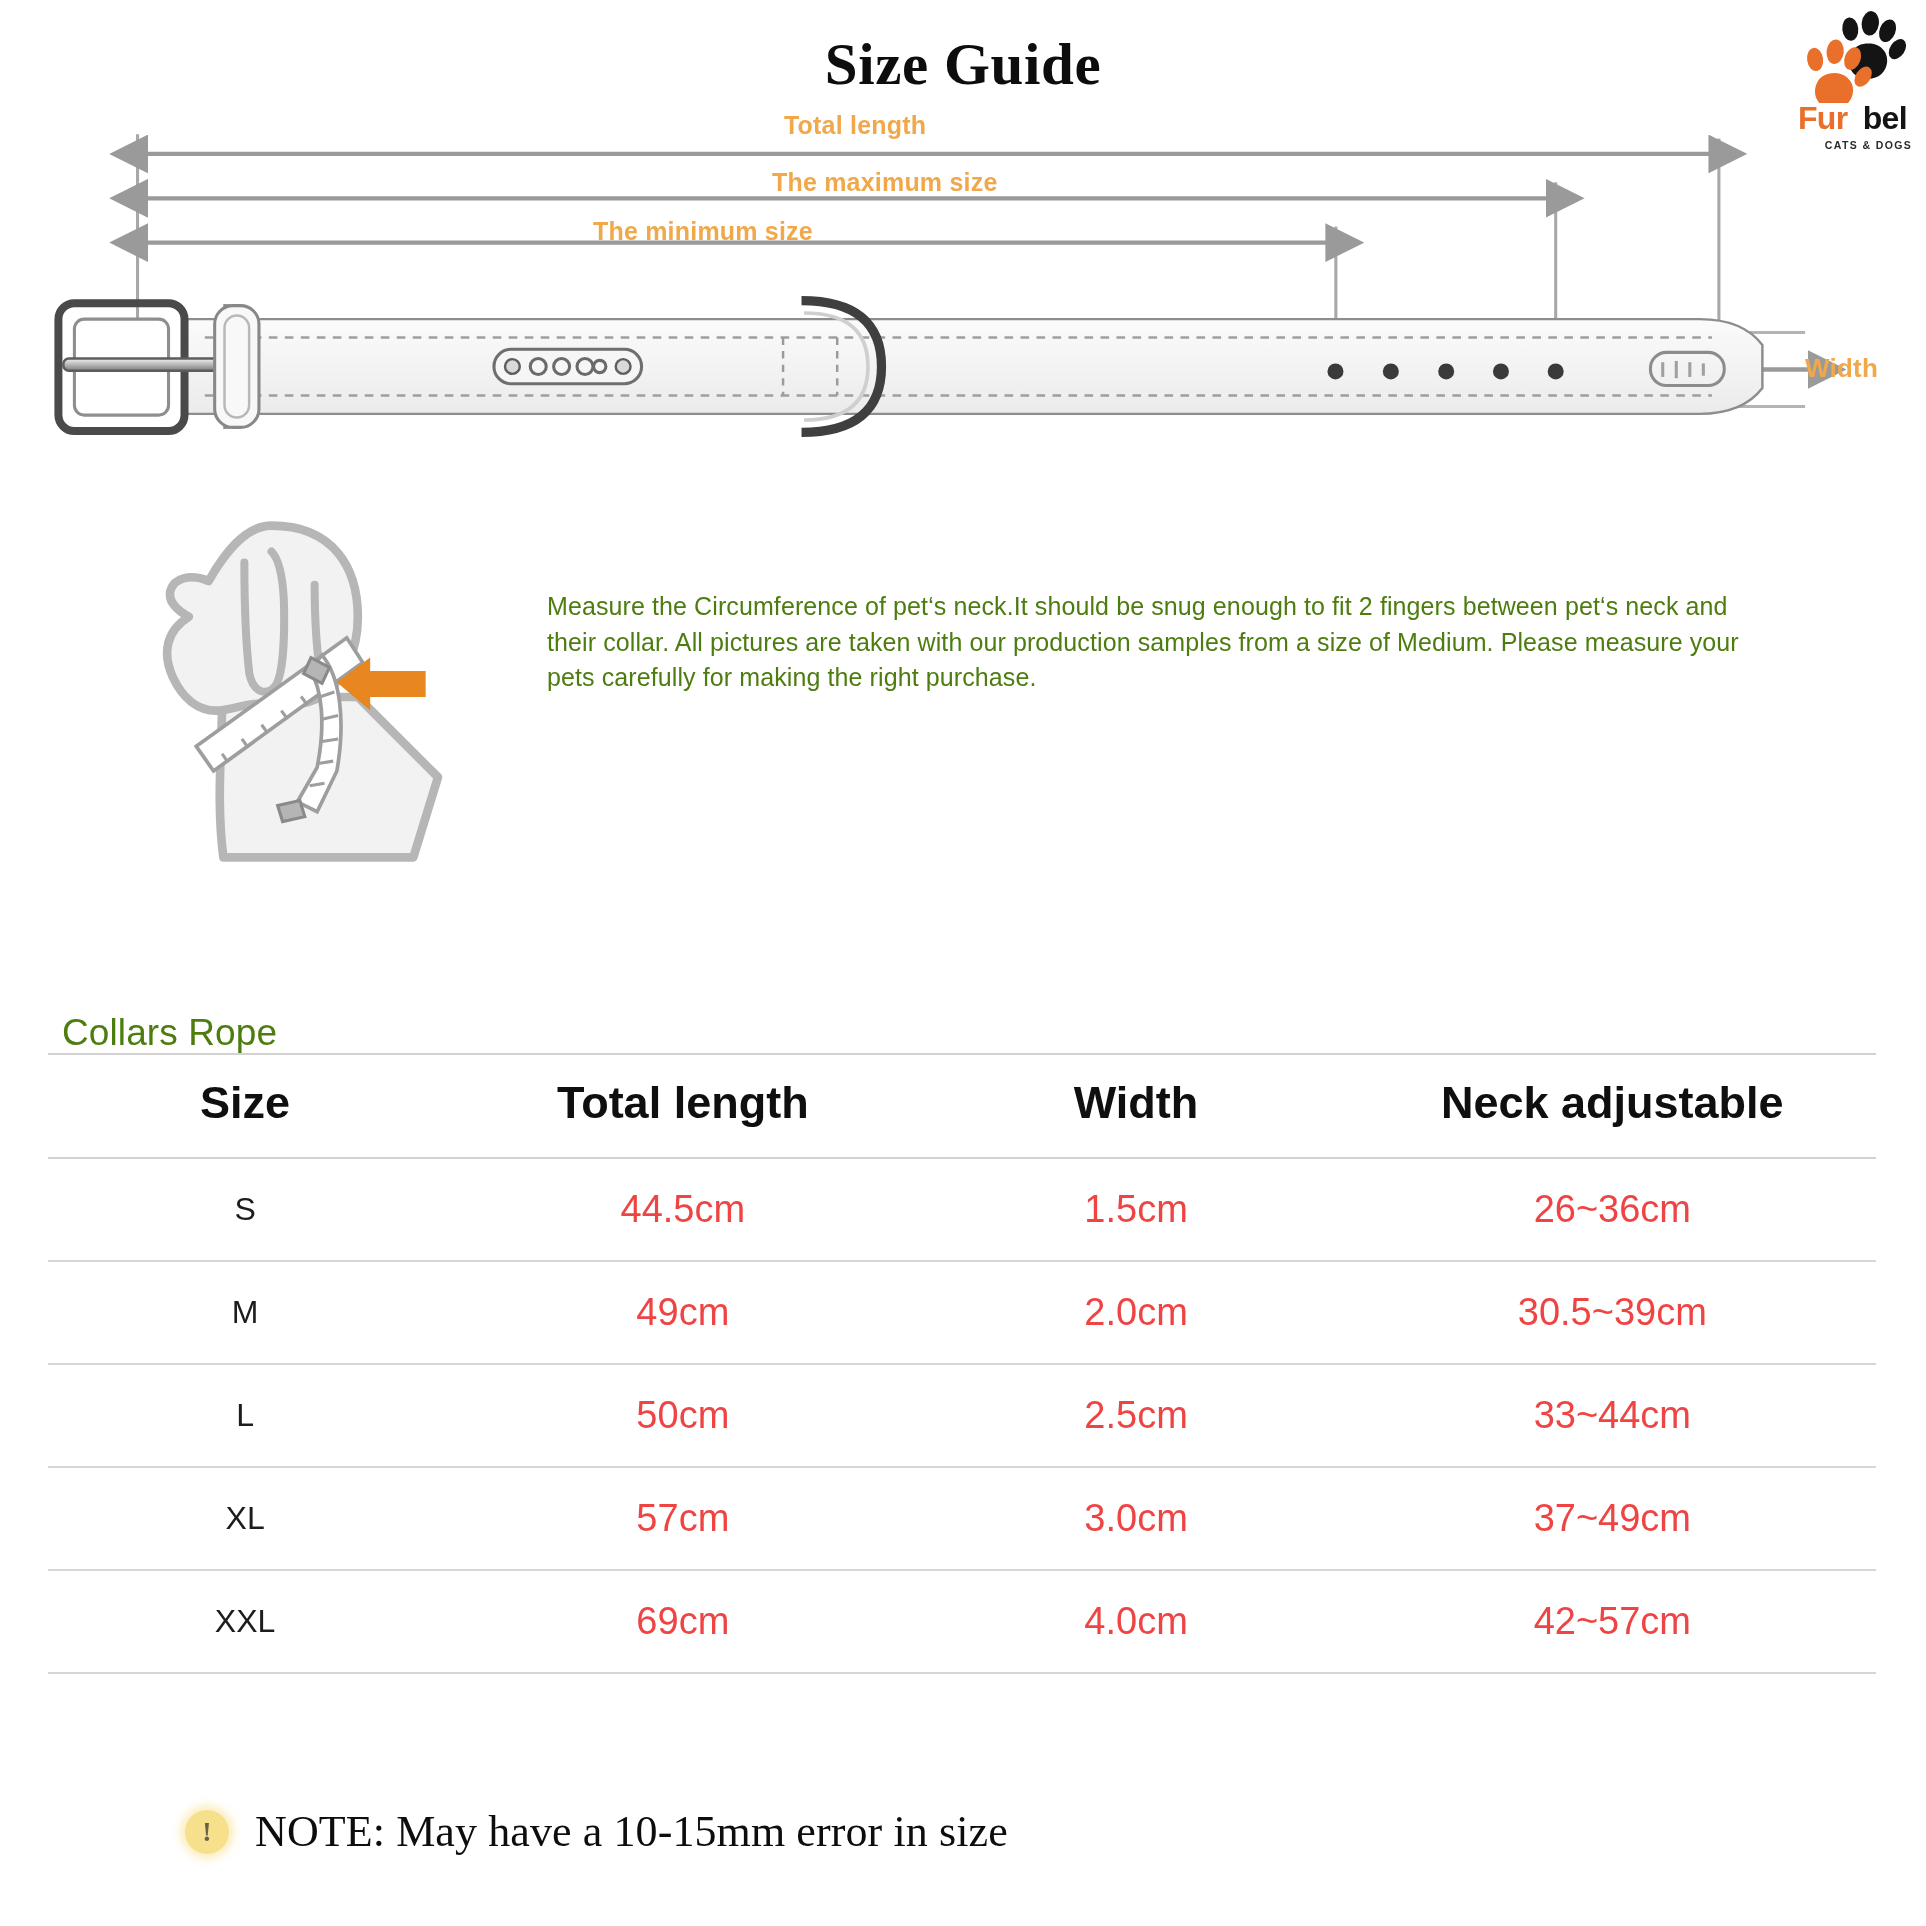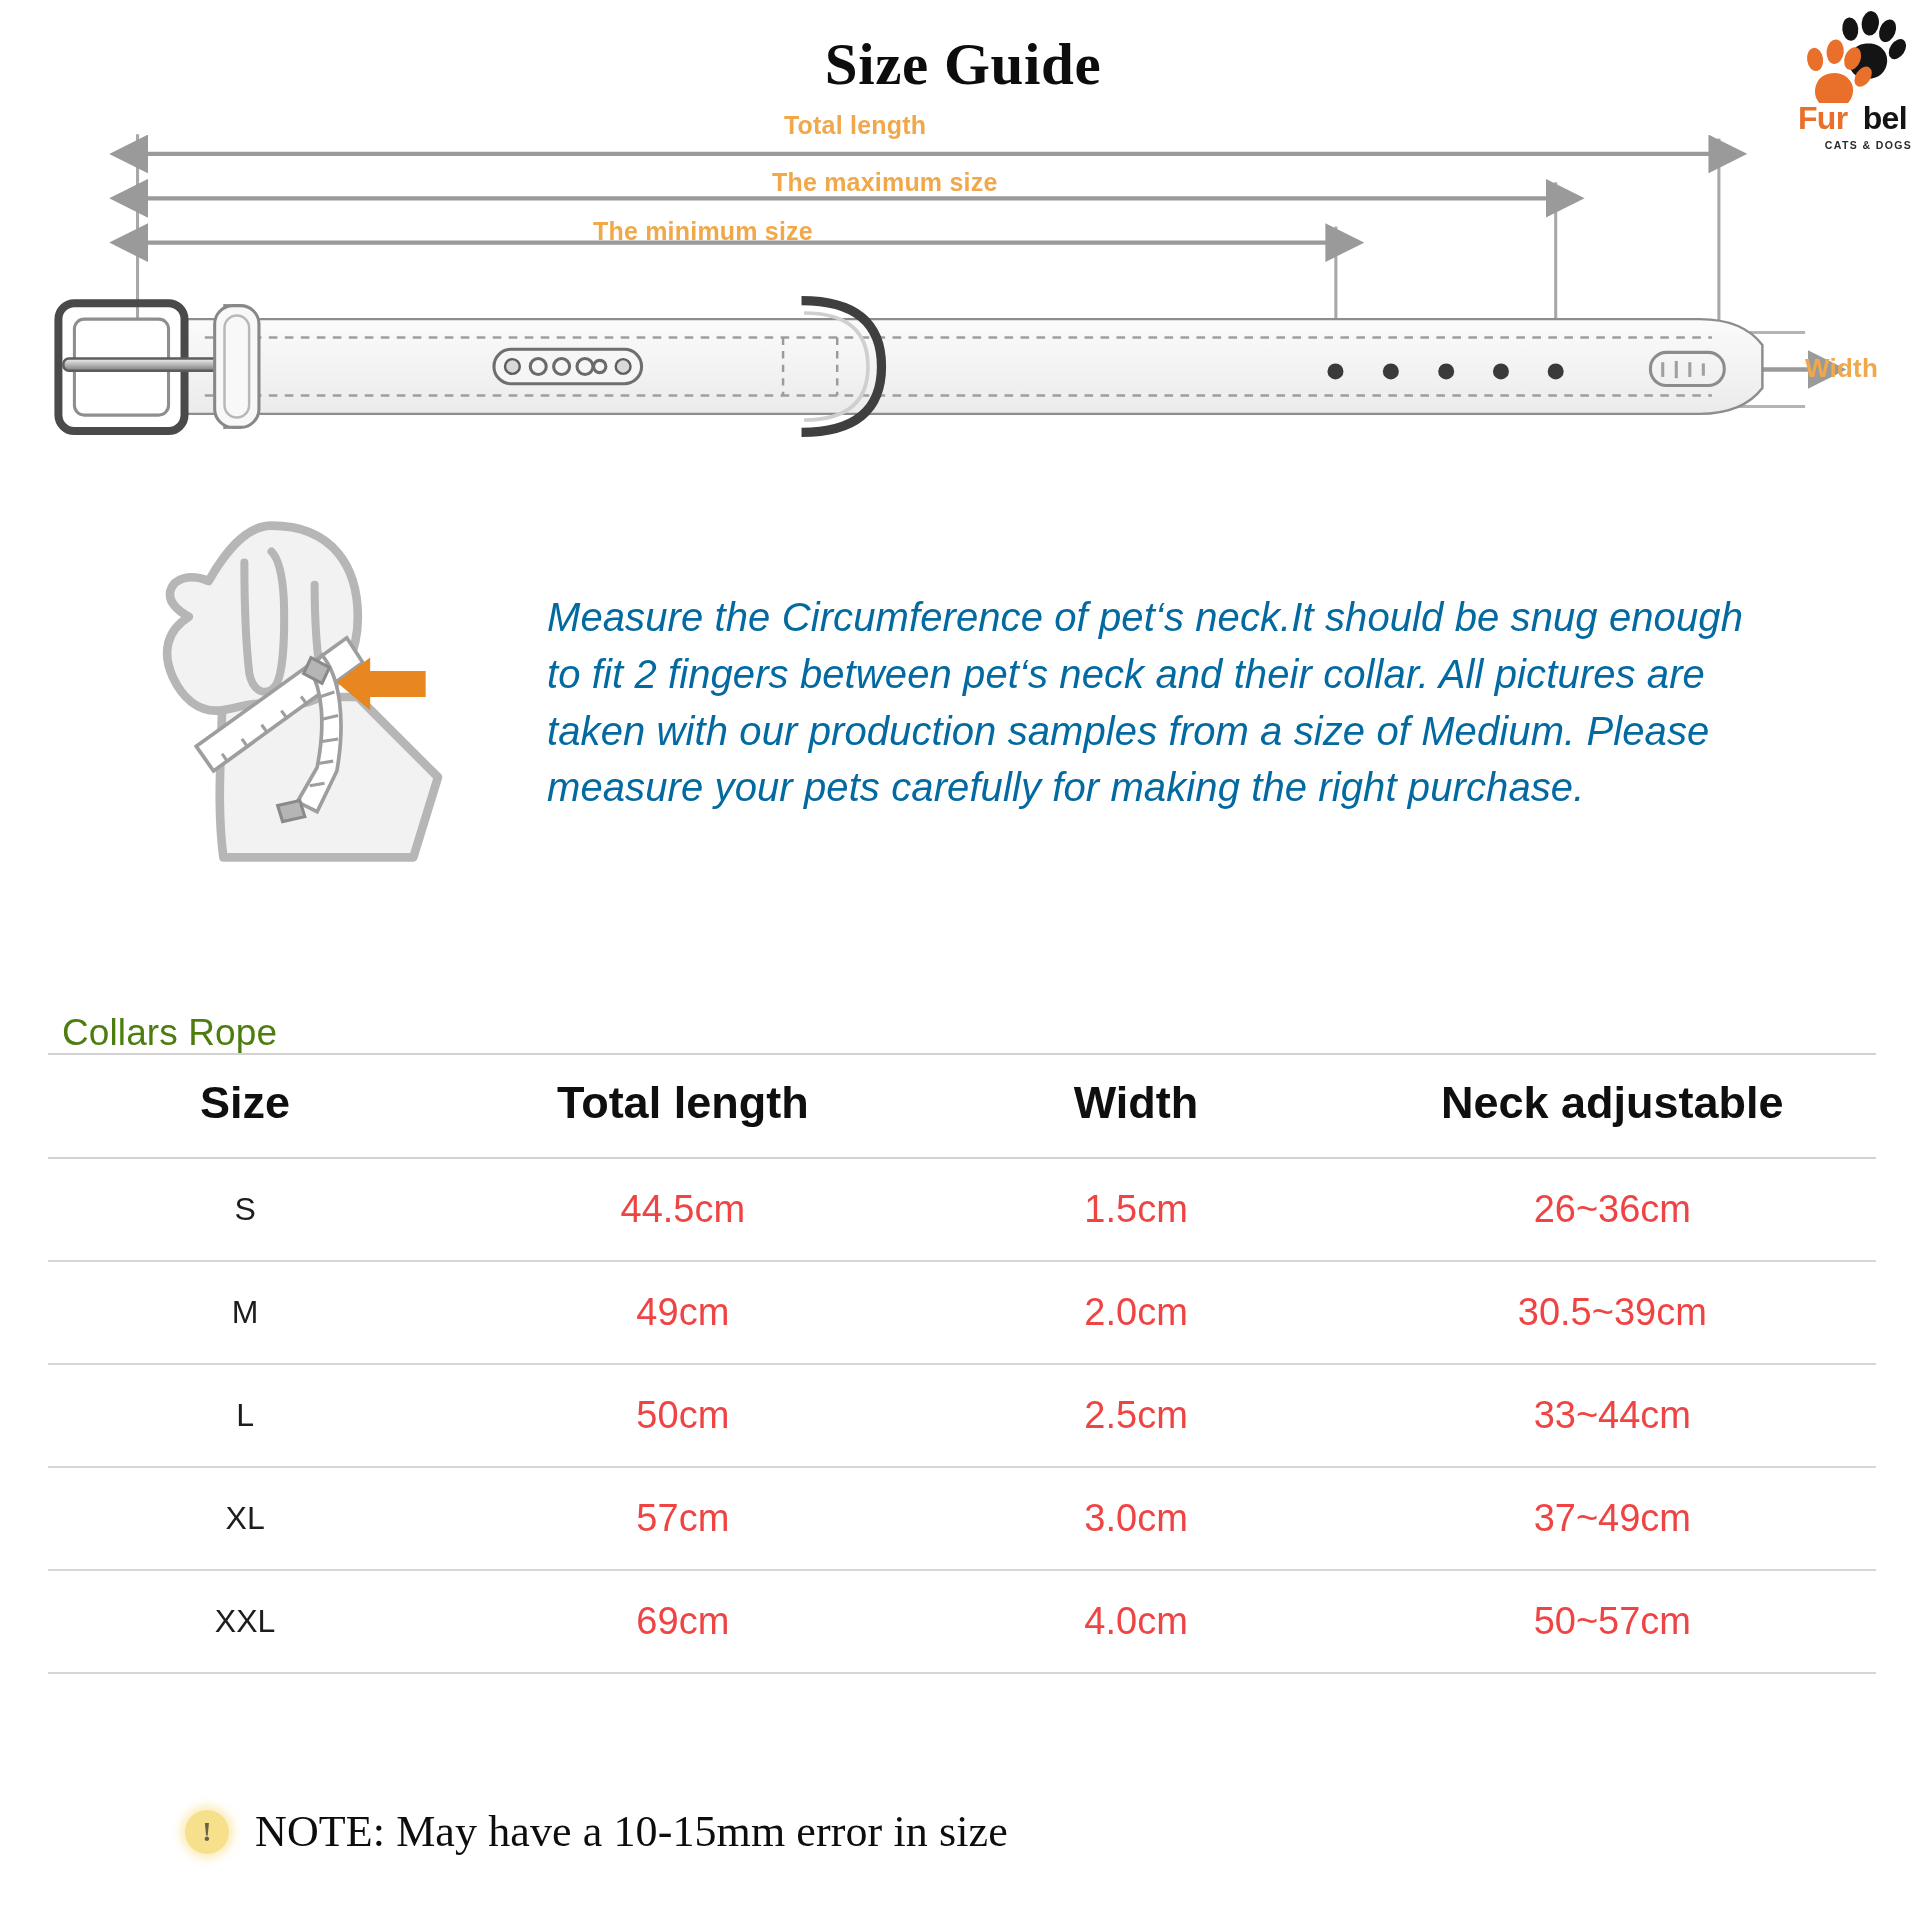--- a/index.html
+++ b/index.html
@@ -47,25 +47,24 @@
   }
   .dim-label.width-lbl{color:#F0A84A;font-size:26px;}
 
   
   .collar-layer{position:absolute;top:265px;left:0;width:1926px;height:203px;}
 
   
   .dog{position:absolute;top:512px;left:68px;width:407px;height:370px;}
   .para{
     position:absolute;top:589px;left:547px;width:1220px;
-    font-size:40px;
+    font-size:25px;
     line-height:1.42;
-    color:#0369a1;
+    color:#4d7c0f;
     letter-spacing:0.1px;
-    font-style:italic;
   }
 
   
   .tbl-caption{
     position:absolute;top:1012px;left:62px;
     font-size:37px;color:#4d7c0f;letter-spacing:0.1px;
   }
   table.sizes{
     position:absolute;top:1053px;left:48px;
     width:1828px;
@@ -323,21 +322,21 @@
       <tr>
         <td class="size-cell">XL</td>
         <td>57cm</td>
         <td>3.0cm</td>
         <td>37~49cm</td>
       </tr>
       <tr>
         <td class="size-cell">XXL</td>
         <td>69cm</td>
         <td>4.0cm</td>
-        <td>50~57cm</td>
+        <td>42~57cm</td>
       </tr>
     </tbody>
   </table>
 
   <div class="note">
     <div class="note-badge">
       <span>!</span>
     </div>
     <div class="note-text">NOTE: May have a 10-15mm error in size</div>
   </div>

